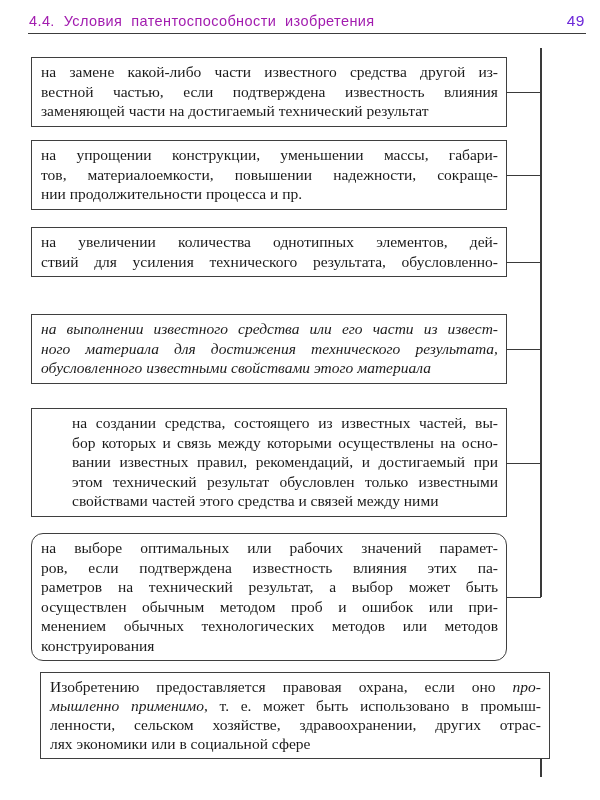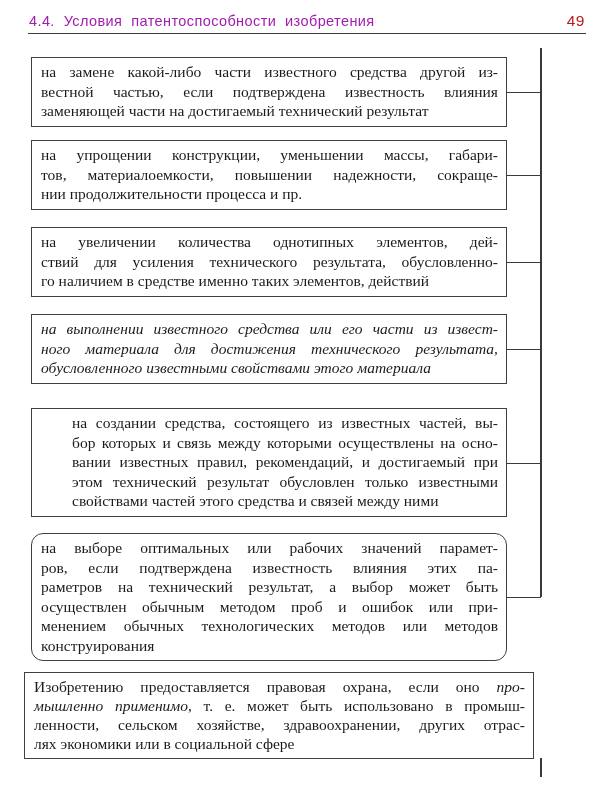--- a/index.html
+++ b/index.html
@@ -16,40 +16,40 @@
   
   .header-row {
     position: absolute; top: 12px; left: 29px; right: 15px;
     display: flex; justify-content: space-between; align-items: baseline;
     font-family: "Liberation Sans", sans-serif;
   }
   .section-heading {
     font-size: 14.5px; color: #a21caf;
     letter-spacing: 0.4px; word-spacing: 4.5px;
   }
-  .page-number { font-size: 15.5px; color: #b91c1c; letter-spacing: 0.5px; }
+  .page-number { font-size: 15.5px; color: #6d28d9; letter-spacing: 0.5px; }
   .header-rule {
     position: absolute; top: 33px; left: 28px; width: 558px; height: 1.4px;
     background: #3c3c3c;
   }
 
   
   #diagram { position: absolute; inset: 0; }
 
   .box {
     position: absolute;
     box-sizing: border-box;
     border: 1.4px solid #3f3f3f;
     background: #ffffff;
     padding: 4px 8px 5px 9px;
     font-size: 15.5px;
     line-height: 19.5px;
   }
   .box.flow { left: 31px; width: 476px; }
-  .box.conclusion { left: 24px; width: 510px; line-height: 19px; top: 672px; }
+  .box.conclusion { left: 40px; width: 510px; line-height: 19px; top: 672px; }
 
   .line {
     text-align: justify;
     text-align-last: justify;
     -moz-text-align-last: justify;
     white-space: normal;
   }
   .line.last { text-align-last: left; -moz-text-align-last: left; }
   .it { font-style: italic; }
 
@@ -84,21 +84,20 @@
         <div class="line last">заменяющей части на достигаемый технический результат</div>
       </div>
       <div class="box flow" style="top: 140px;">
         <div class="line">на упрощении конструкции, уменьшении массы, габари-</div>
         <div class="line">тов, материалоемкости, повышении надежности, сокраще-</div>
         <div class="line last">нии продолжительности процесса и пр.</div>
       </div>
       <div class="box flow" style="top: 227px;">
         <div class="line">на увеличении количества однотипных элементов, дей-</div>
         <div class="line">ствий для усиления технического результата, обусловленно-</div>
-        <div class="line last">го наличием в средстве именно таких элементов, действий</div>
       </div>
       <div class="box flow" style="top: 314px; font-style: italic;">
         <div class="line">на выполнении известного средства или его части из извест-</div>
         <div class="line">ного материала для достижения технического результата,</div>
         <div class="line last">обусловленного известными свойствами этого материала</div>
       </div>
       <div class="box flow" style="top: 408px; padding-left: 40px;">
         <div class="line">на создании средства, состоящего из известных частей, вы-</div>
         <div class="line">бор которых и связь между которыми осуществлены на осно-</div>
         <div class="line">вании известных правил, рекомендаций, и достигаемый при</div>

